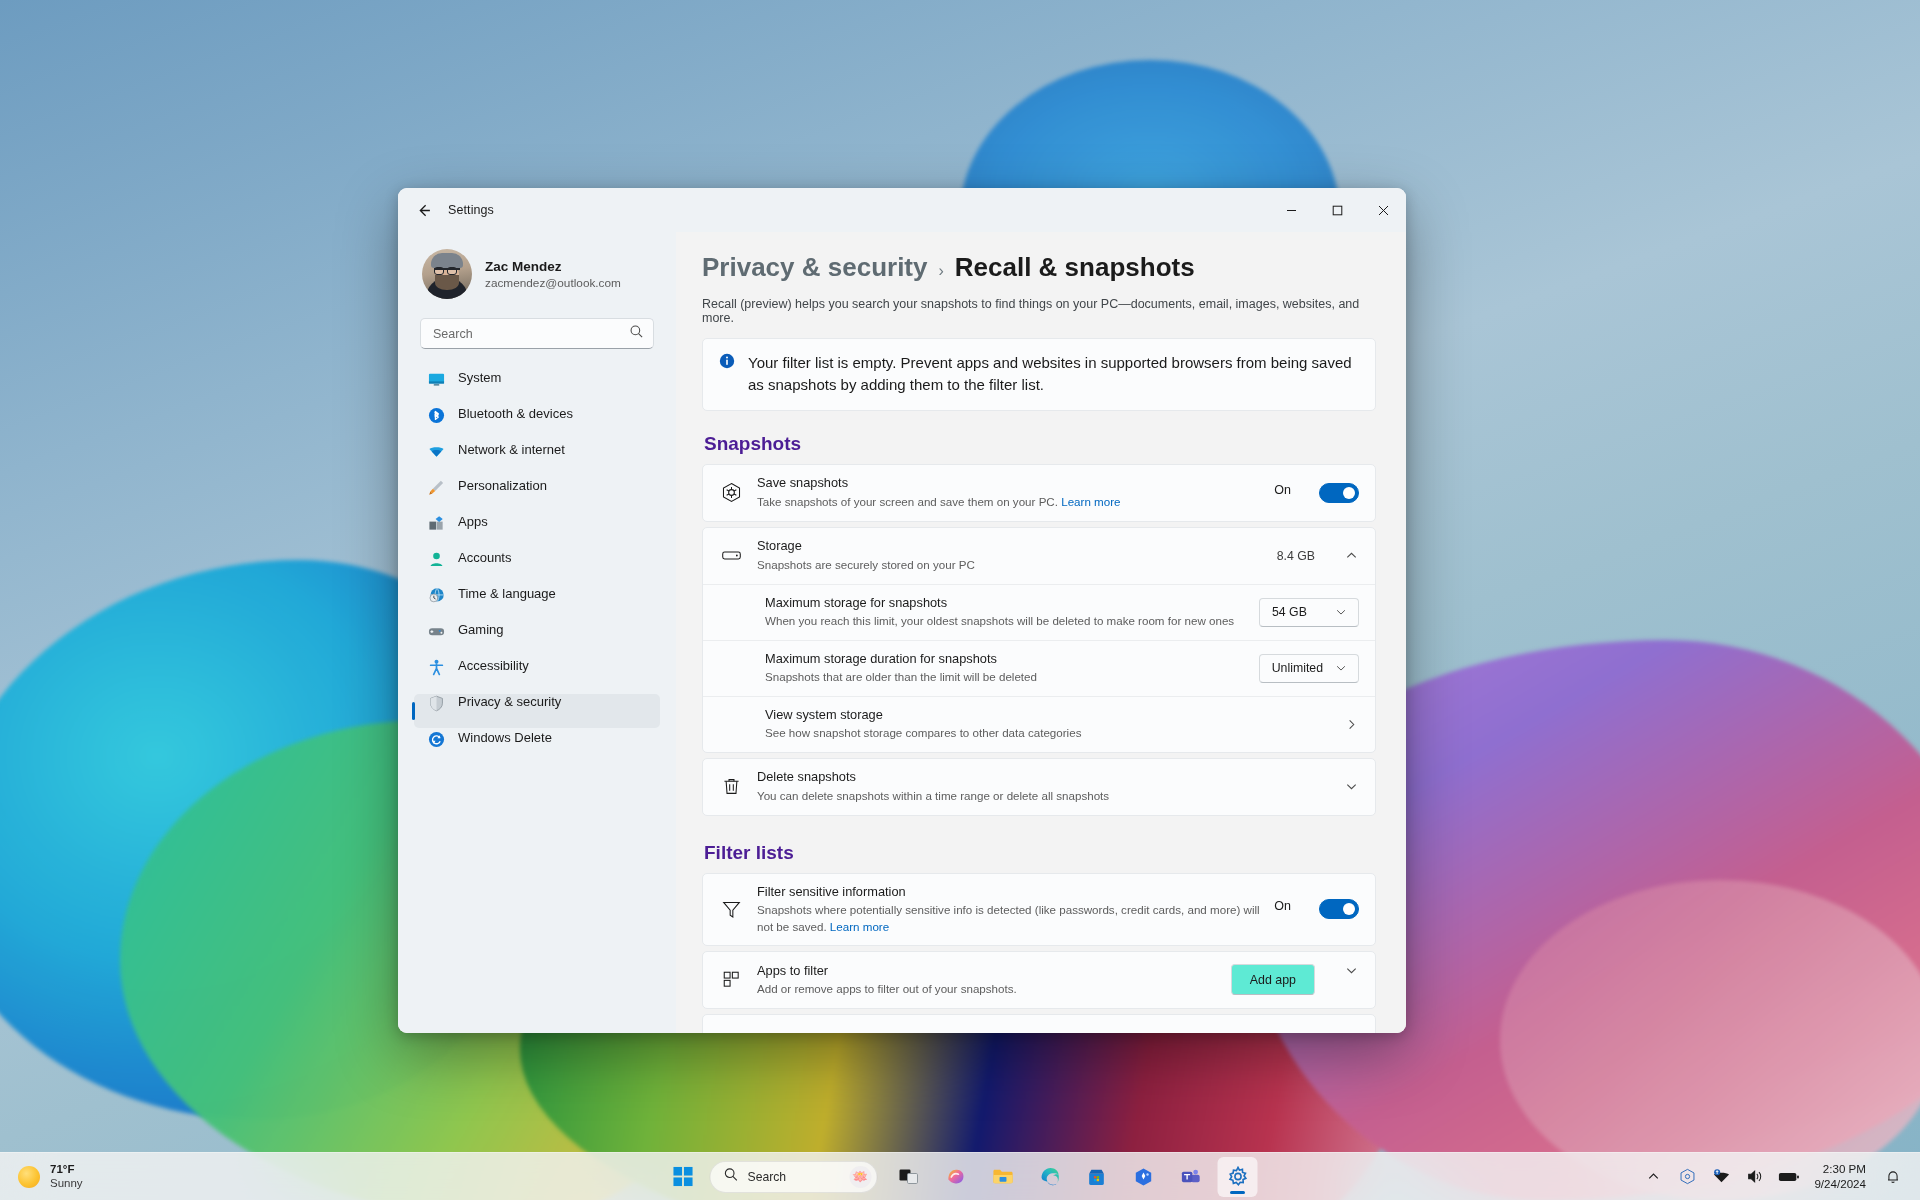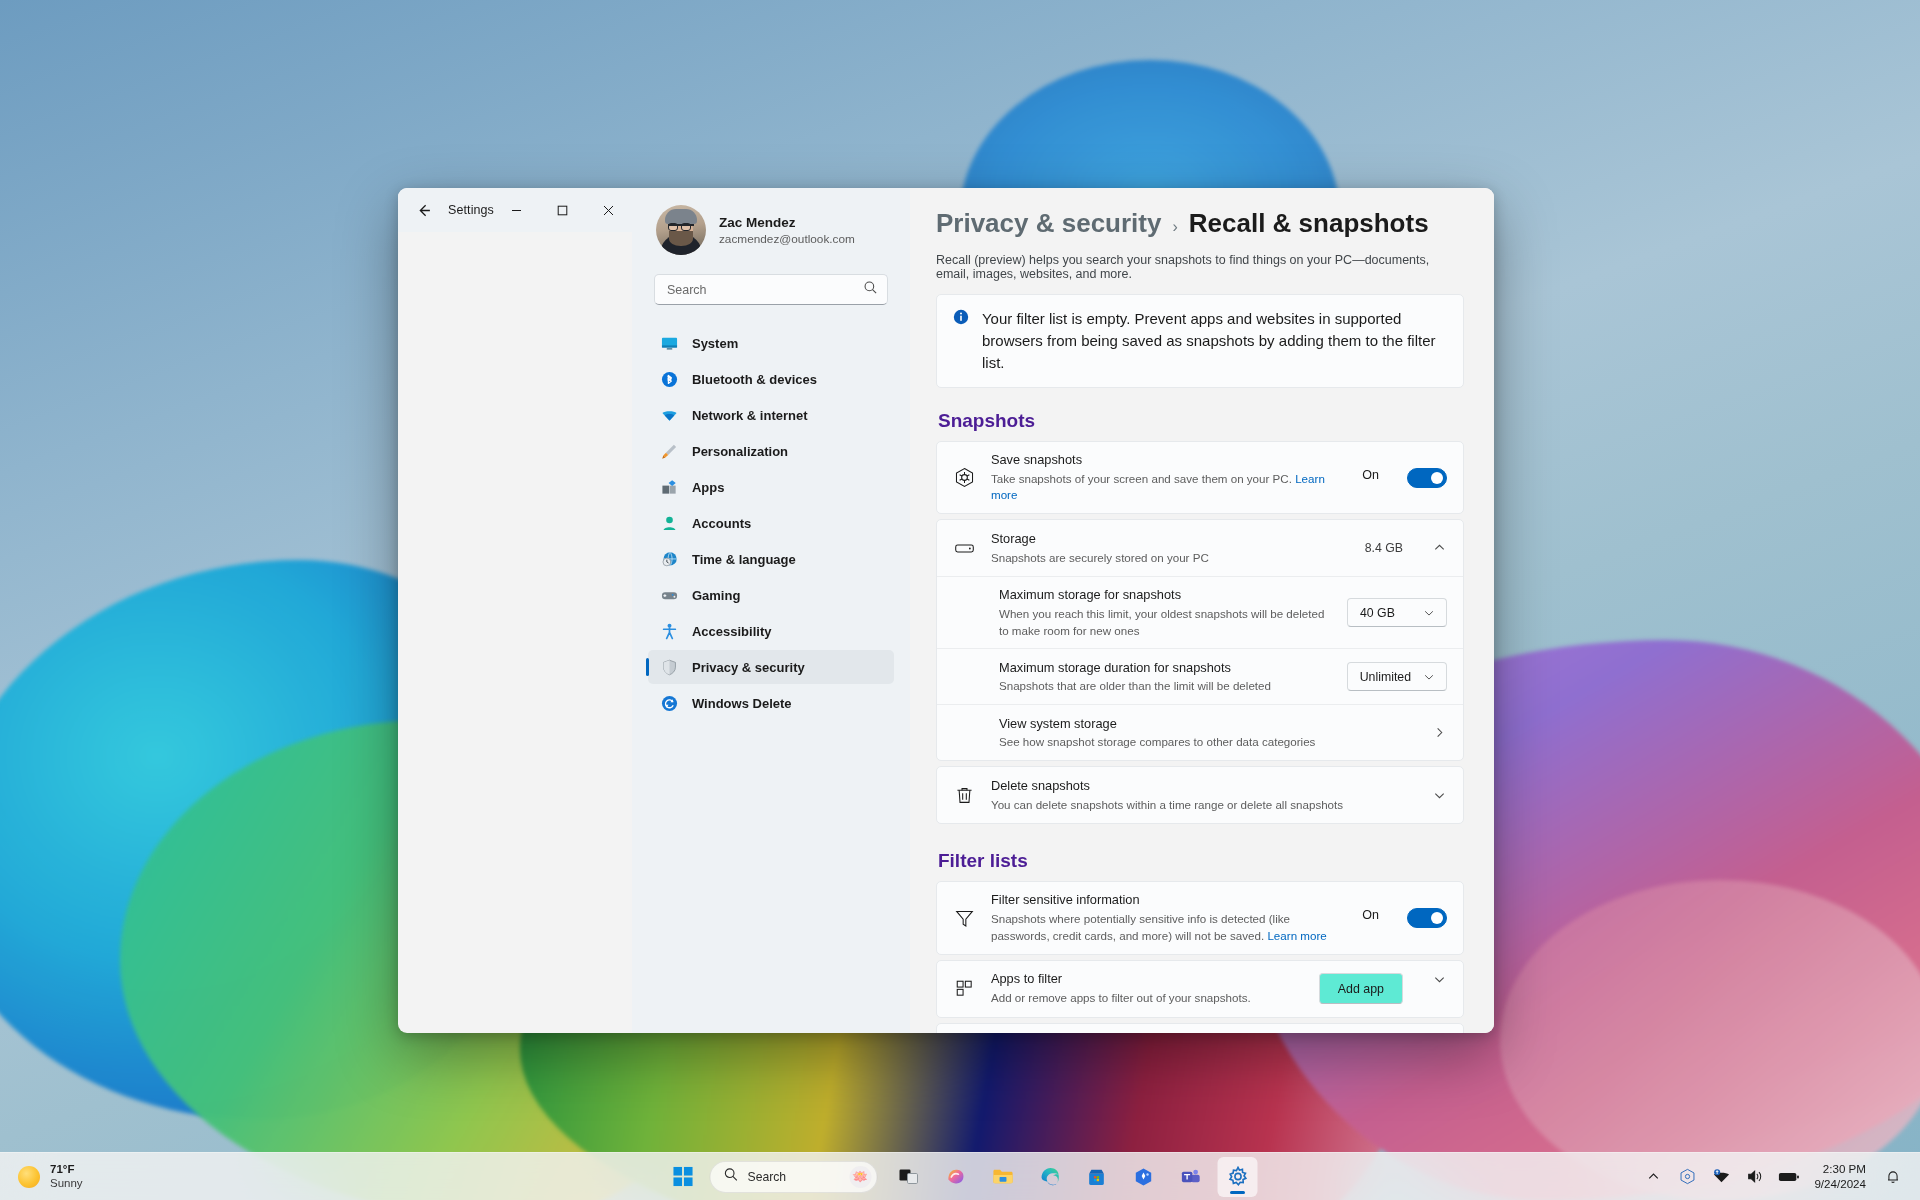--- a/index.html
+++ b/index.html
@@ -33,26 +33,26 @@
          background: radial-gradient(ellipse at 50% 50%, #2f9fe0 0%, #2288d4 55%, #1a6fbd 100%);
          border-radius: 50% 50% 45% 55% / 60% 60% 40% 40%; opacity:.85; }
   .wp6 { left:1500px; top:880px; width:440px; height:320px;
          background: linear-gradient(140deg,#c76fa0 0%, #d88fa8 40%, #edc3cd 100%);
          border-radius: 50%; opacity:.8; }
 
   
   #settings-window {
     position: absolute;
     left: 398px; top: 188px;
-    width: 1096px; height: 845px;
+    width: 1008px; height: 845px;
     border-radius: 9px;
     overflow: hidden;
     background: #f3f3f3;
     box-shadow: 0 22px 60px rgba(0,0,0,.36), 0 3px 14px rgba(0,0,0,.22);
-    display: flex; flex-direction: row;
+    display: flex; flex-direction: column;
   }
   .titlebar {
     height: 44px; flex: 0 0 44px;
     display: flex; align-items: center;
     background: #eef2f5;
     position: relative; z-index: 5;
   }
   .tb-back {
     width: 34px; height: 30px; margin-left: 8px;
     display:flex; align-items:center; justify-content:center;
@@ -97,22 +97,22 @@
   .searchbox input {
     flex:1; border:0; outline:0; background:transparent;
     font-family:"Liberation Sans", sans-serif; font-size:12.5px; color:#1b1b1b;
   }
   .searchbox input::placeholder { color:#6a6a6a; }
 
   .nav { margin-top: 21px; display:flex; flex-direction:column; gap:2px; padding: 0 4px; }
   .nav-item {
     position: relative;
     height: 34px; border-radius: 5px;
-    display:flex; align-items:center; gap:13px; padding-left: 13px;
-    font-size:13px; color:#1b1b1b;font-weight:bold;
+    display:flex; gap:13px; padding-left: 13px;
+    font-size:13px; color:#1b1b1b;
   }
   .nav-item.active { background: #e2e7eb; }
   .nav-item.active::before {
     content:""; position:absolute; left:-2px; top:8px; width:3px; height:18px;
     background:#0067c0; border-radius:2px;
   }
   .nav-ico { width:18px; height:18px; flex:0 0 18px; display:flex; align-items:center; justify-content:center; }
 
   
   .main {
@@ -471,21 +471,21 @@
             </div>
           </div>
 
           <div class="row sub">
             <div class="row-txt">
               <div class="row-title">Maximum storage for snapshots</div>
               <div class="row-sub">When you reach this limit, your oldest snapshots will be deleted to make room for new ones</div>
             </div>
             <div class="row-right">
               <div class="combo">
-                <span>40 GB</span>
+                <span>54 GB</span>
                 <span class="chev">
                   <svg width="12" height="12" viewBox="0 0 14 14" fill="none" stroke="currentColor" stroke-width="1.1">
                       <path d="M2.5 5 L7 9.4 L11.5 5"></path>
                     </svg>
                 </span>
               </div>
             </div>
           </div>
 
           <div class="row sub">

